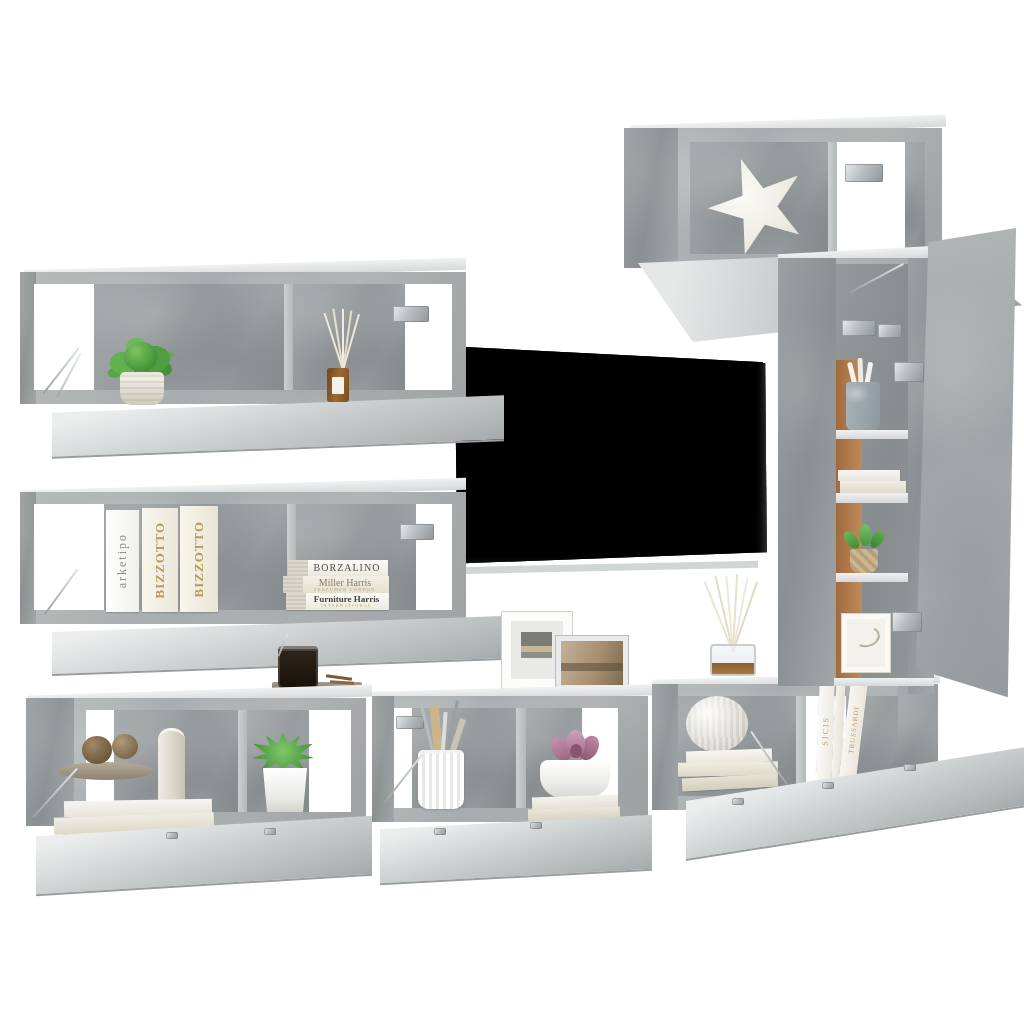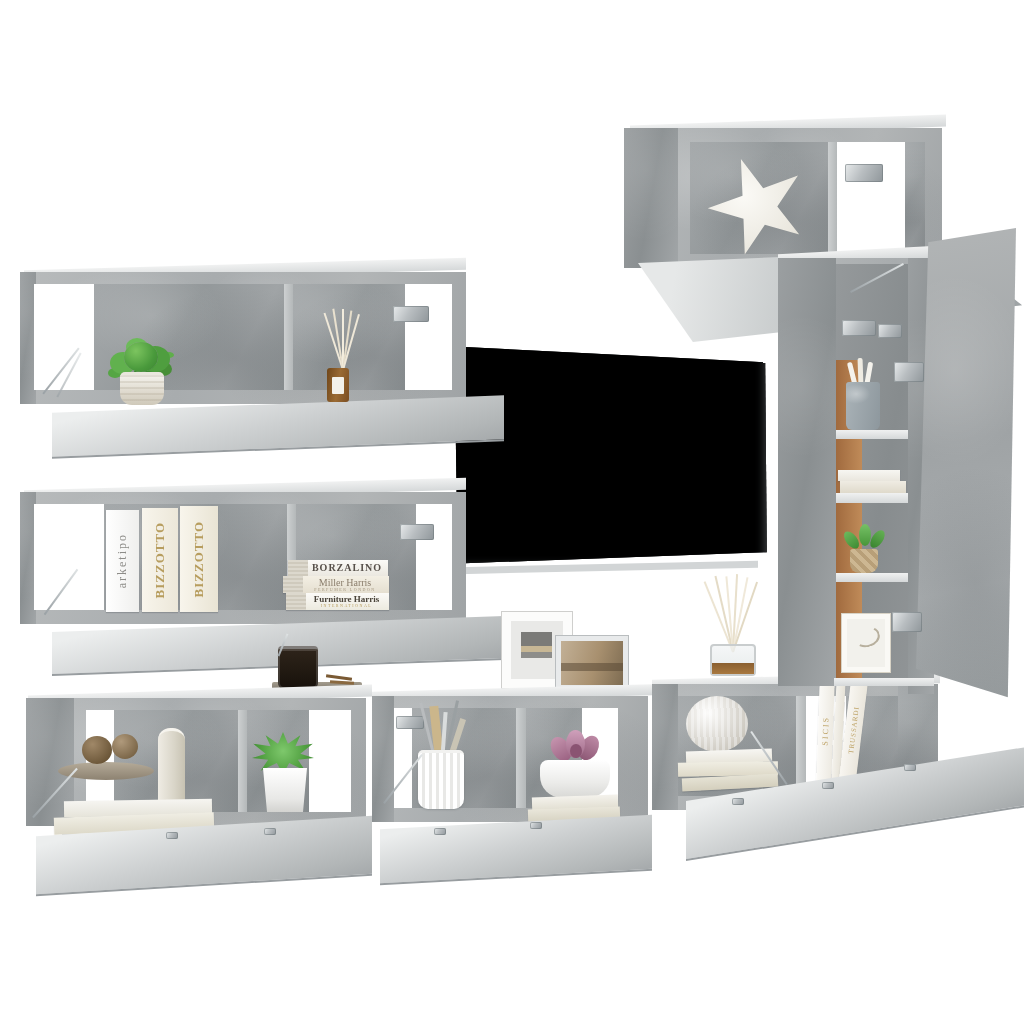--- a/index.html
+++ b/index.html
@@ -118,21 +118,21 @@
     </div>
     <div class="abs bookslab" style="left:160px;top:28px;width:38px;height:106px;background:linear-gradient(90deg,#f8f5ec,#e9e4d4);">
       <span class="spineflex">
         <span class="spine-v" style="font-size:13px;font-weight:bold;color:#b79d5e;letter-spacing:1px;">BIZZOTTO</span>
         </span>
     </div>
 
     <div class="abs bookslab" style="left:268px;top:82px;width:100px;height:16px;background:linear-gradient(#fbfaf7,#ebe8e0);">
       <span class="pages"></span>
       <span class="stacktxt">
-        <span style="font-size:10px;color:#57504a;letter-spacing:1px;font-weight:bold;">BORZALINO</span>
+        <span style="font-size:10px;color:#57504a;letter-spacing:1px;">BORZALINO</span>
         </span>
     </div>
     <div class="abs bookslab" style="left:263px;top:98px;width:106px;height:17px;background:linear-gradient(#f3efe4,#e5dfd0);">
       <span class="pages"></span>
       <span class="stacktxt">
         <span style="font-size:10px;color:#8a7d6b;">Miller Harris</span>
         <span style="font-size:4px;letter-spacing:1.5px;color:#a3967f;">PERFUMER LONDON</span>
         </span>
     </div>
     <div class="abs bookslab" style="left:266px;top:115px;width:103px;height:17px;background:linear-gradient(#fbfaf7,#eceadf);">

